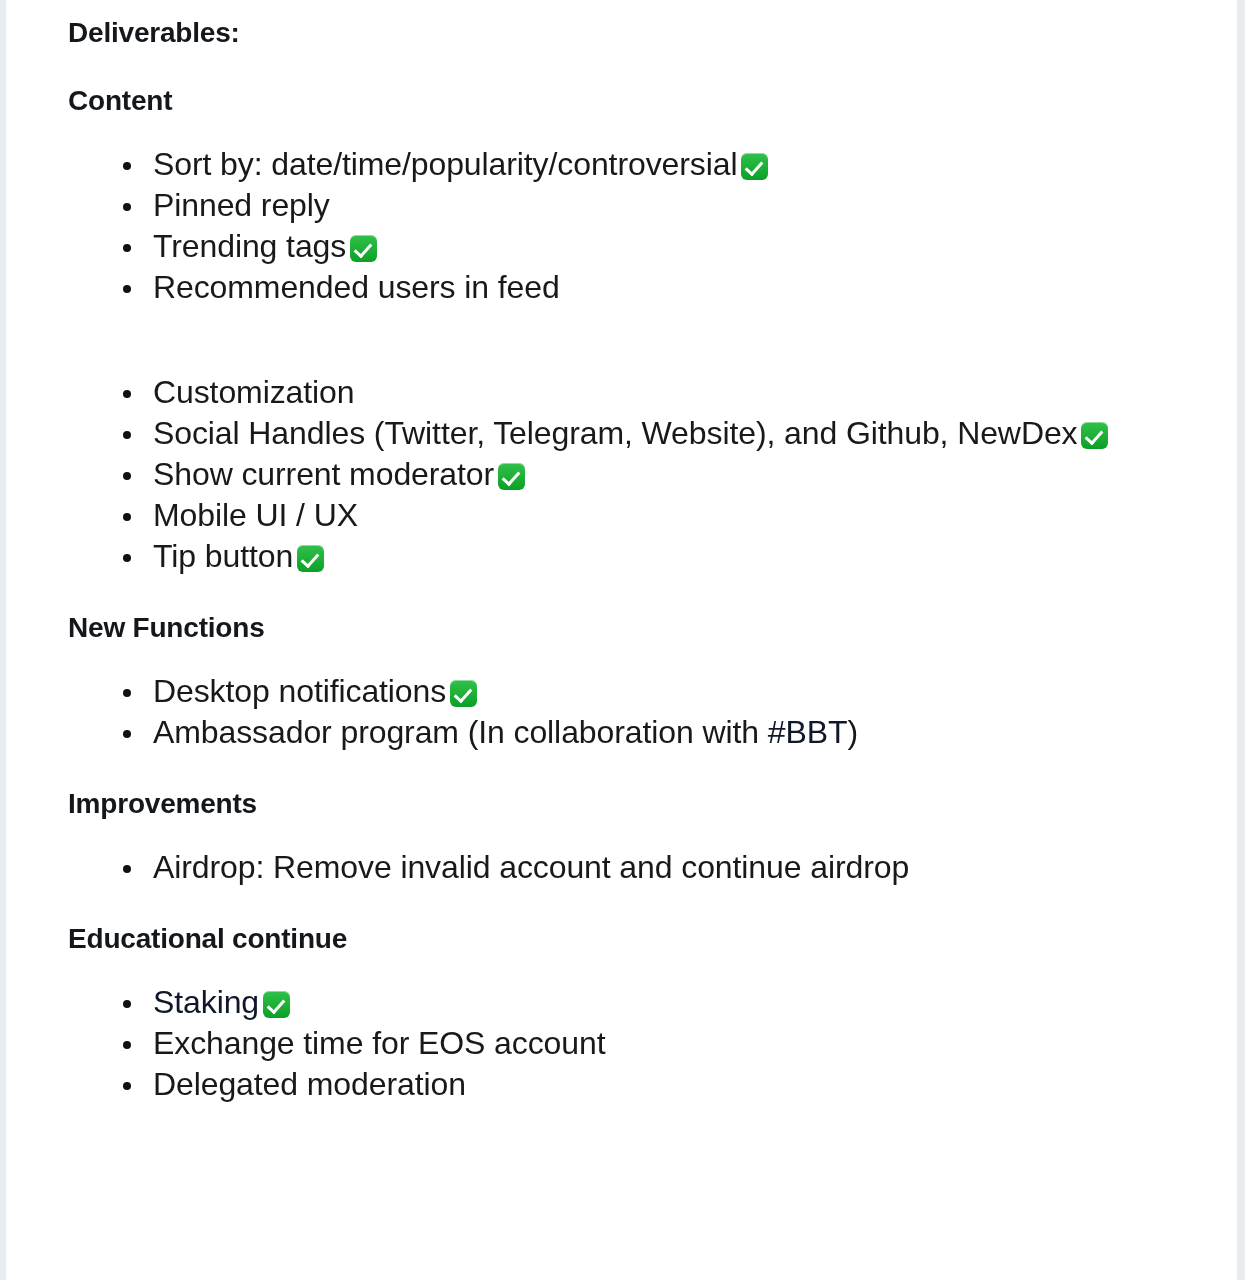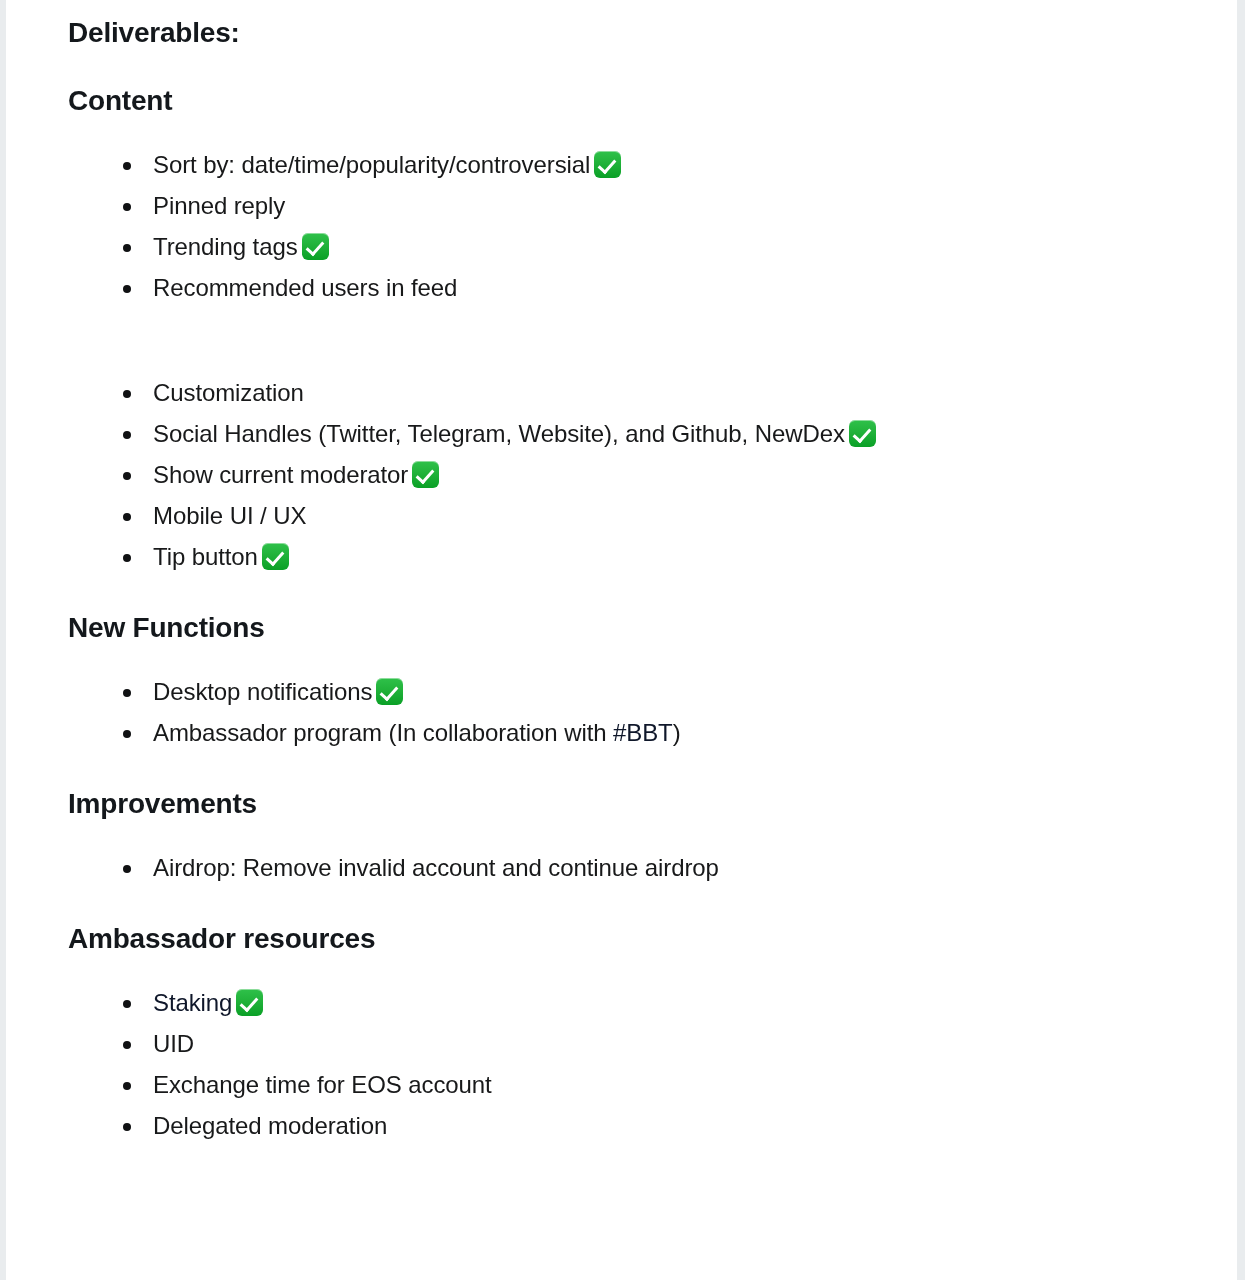--- a/index.html
+++ b/index.html
@@ -49,21 +49,21 @@
   .gap-after-heading { height: 28px; }
   .gap-after-list { height: 36px; }
 
   ul.bullets {
     list-style: none;
     margin: 0;
     padding: 0;
   }
   ul.bullets li {
     position: relative;
-    font-size: 24px;
+    font-size: 32px;
     line-height: 41px;
     color: #18191a;
     padding-left: 85px;
     white-space: nowrap;
     letter-spacing: -0.1px;
   }
   ul.bullets li .dot {
     position: absolute;
     left: 55px;
     top: 18px;
@@ -134,25 +134,24 @@
             <li><span class="dot"></span><span class="seg">Desktop notifications</span><span class="check"></span></li>
             <li><span class="dot"></span><span class="seg">Ambassador program (In collaboration with </span><span class="seg link">#BBT</span><span class="seg">)</span></li>
           </ul>
           <div class="gap-after-list"></div>
           <h3 class="sec-title">Improvements</h3>
           <div class="gap-after-heading"></div>
           <ul class="bullets">
             <li><span class="dot"></span><span class="seg">Airdrop: Remove invalid account and continue airdrop</span></li>
           </ul>
           <div class="gap-after-list"></div>
-          <h3 class="sec-title">Ambassador resources</h3>
+          <h3 class="sec-title">Educational continue</h3>
           <div class="gap-after-heading"></div>
           <ul class="bullets">
             <li><span class="dot"></span><span class="seg link">Staking</span><span class="check"></span></li>
-            <li><span class="dot"></span><span class="seg">UID</span></li>
             <li><span class="dot"></span><span class="seg">Exchange time for EOS account</span></li>
             <li><span class="dot"></span><span class="seg">Delegated moderation</span></li>
           </ul>
           <div class="gap-after-list"></div>
         </div>
 
     </div>
   </div>
 </div>
 

